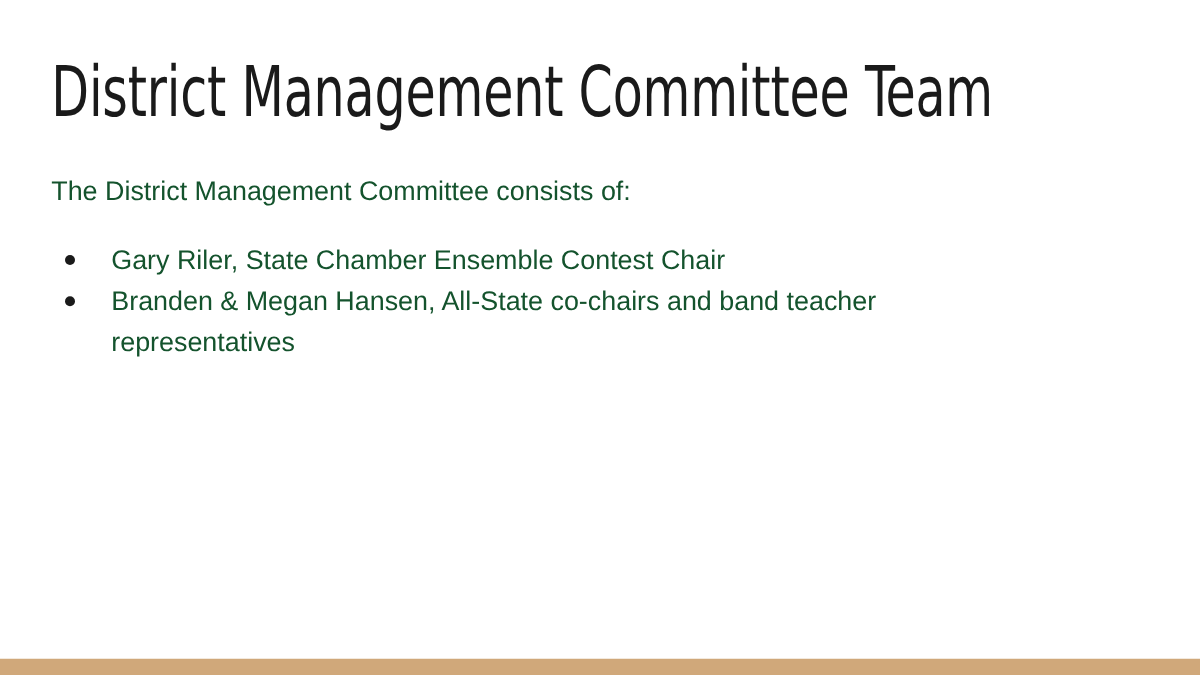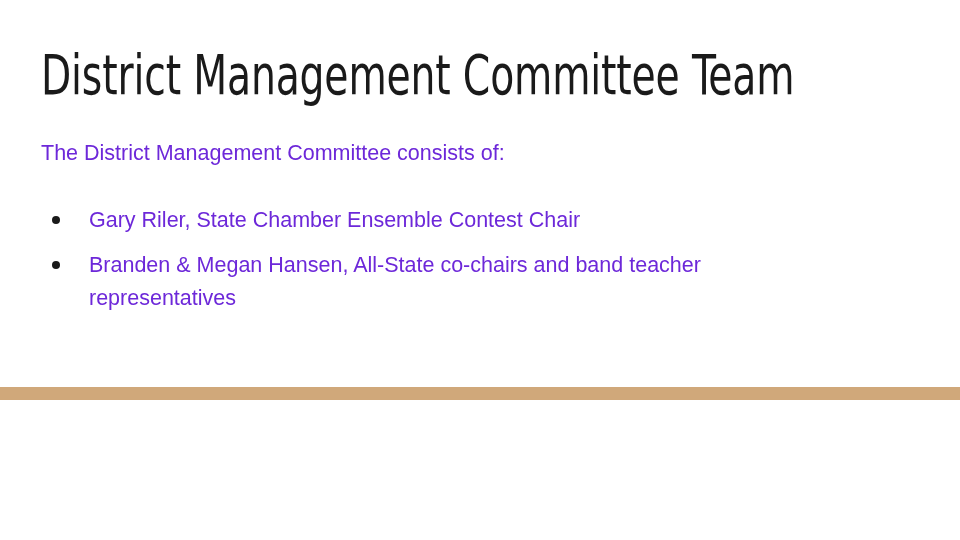--- a/index.html
+++ b/index.html
@@ -11,21 +11,21 @@
     width: 960px;
     height: 540px;
     background: #ffffff;
     font-family: "Liberation Sans", sans-serif;
     overflow: hidden;
   }
 
   .slide {
     position: relative;
     width: 960px;
-    height: 400px;
+    height: 540px;
     background: #ffffff;
     box-sizing: border-box;
   }
 
   .slide-body {
     position: absolute;
     left: 41px;
     top: 0;
     width: 800px;
   }
@@ -48,43 +48,43 @@
     transform-origin: left top;
     width: 1100px;
   }
 
   .slide-subtitle {
     position: absolute;
     top: 139px;
     left: 0;
     font-size: 21.5px;
     line-height: 28px;
-    color: #6d28d9;
+    color: #14532d;
     font-weight: 400;
     margin: 0;
   }
 
   .bullet-list {
     position: absolute;
     top: 192px;
     left: 0;
     list-style: none;
     margin: 0;
     padding: 0;
     width: 790px;
   }
 
   .bullet-item {
     position: relative;
     padding-left: 48px;
     font-size: 21.5px;
     line-height: 33px;
-    color: #6d28d9;
+    color: #14532d;
     font-weight: 400;
-    margin: 12px 0 0 0;
+    margin: 0 0 0 0;
   }
 
   .bullet-marker {
     position: absolute;
     left: 11px;
     top: 12px;
     width: 8px;
     height: 8px;
     border-radius: 50%;
     background: #1a1a1a;

